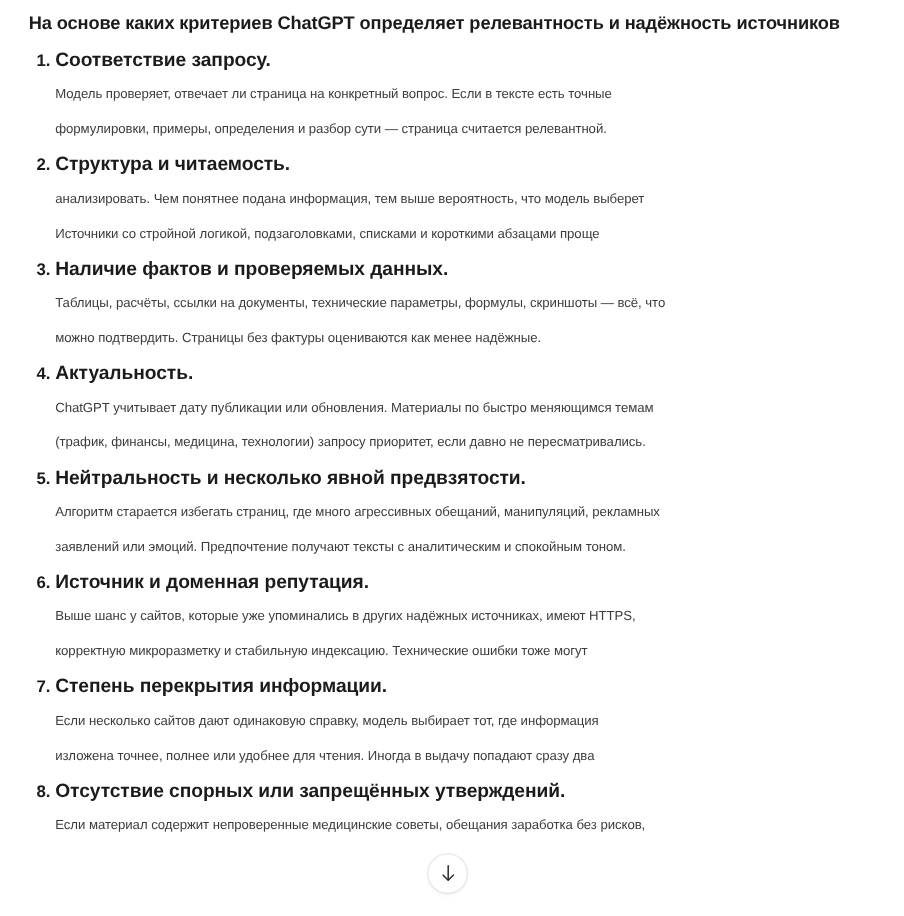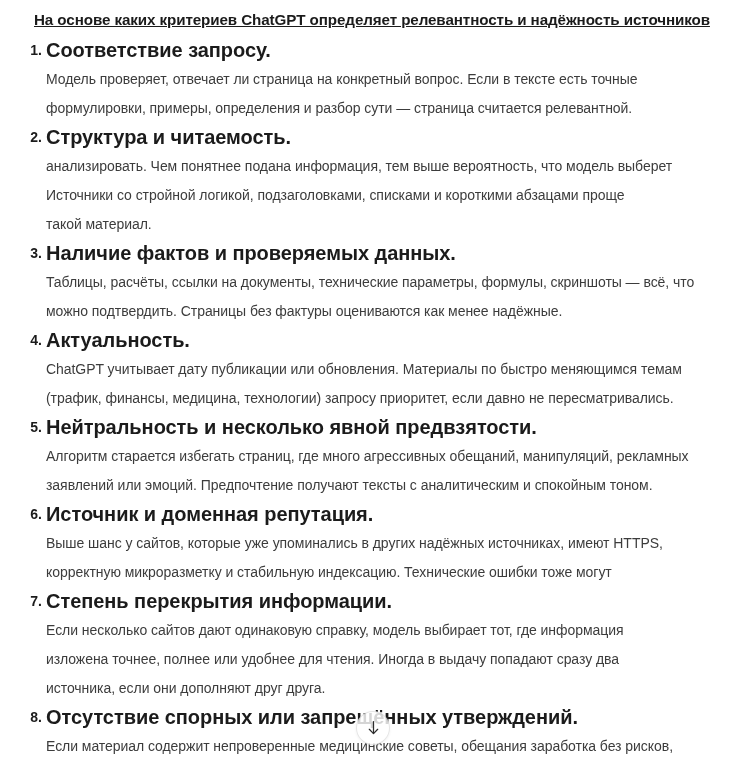--- a/index.html
+++ b/index.html
@@ -23,24 +23,23 @@
     background: #ffffff;
     box-sizing: border-box;
     padding: 6px 14px 0 18px;
   }
 
   .answer-title {
     font-size: 15.2px;
     font-weight: 700;
     color: #1b1b1b;
     line-height: 28px;
-    margin: 0 0 2px 16px;
+    margin: 0 0 2px 6px;
     letter-spacing: -0.1px;
     white-space: nowrap;
-    text-decoration: underline;
   }
 
   ol.criteria-list {
     list-style: none;
     margin: 0;
     padding: 0;
     counter-reset: crit;
   }
 
   li.criteria-item {
@@ -56,30 +55,30 @@
     top: 0;
     width: 18px;
     text-align: right;
     font-size: 14px;
     font-weight: 700;
     color: #1b1b1b;
     line-height: 29px;
   }
 
   .item-heading {
-    font-size: 20px;
+    font-size: 16px;
     font-weight: 700;
     color: #1b1b1b;
     line-height: 29px;
     letter-spacing: -0.05px;
     white-space: nowrap;
   }
 
   .item-body {
-    font-size: 14px;
+    font-size: 11px;
     font-weight: 400;
     color: #3c3c3c;
     line-height: 29px;
     letter-spacing: -0.05px;
     max-width: 690px;
   }
 
   .item-body .ln {
     display: block;
     white-space: nowrap;
@@ -123,21 +122,20 @@
         <span class="ln">формулировки, примеры, определения и разбор сути — страница считается релевантной.</span>
       </div>
     </li>
 
     <li class="criteria-item">
       <span class="item-number">2.</span>
       <div class="item-heading">Структура и читаемость.</div>
       <div class="item-body">
         <span class="ln">анализировать. Чем понятнее подана информация, тем выше вероятность, что модель выберет</span>
         <span class="ln">Источники со стройной логикой, подзаголовками, списками и короткими абзацами проще</span>
-        <span class="ln">такой материал.</span>
       </div>
     </li>
 
     <li class="criteria-item">
       <span class="item-number">3.</span>
       <div class="item-heading">Наличие фактов и проверяемых данных.</div>
       <div class="item-body">
         <span class="ln">Таблицы, расчёты, ссылки на документы, технические параметры, формулы, скриншоты — всё, что</span>
         <span class="ln">можно подтвердить. Страницы без фактуры оцениваются как менее надёжные.</span>
       </div>
@@ -169,21 +167,20 @@
         <span class="ln">корректную микроразметку и стабильную индексацию. Технические ошибки тоже могут</span>
       </div>
     </li>
 
     <li class="criteria-item">
       <span class="item-number">7.</span>
       <div class="item-heading">Степень перекрытия информации.</div>
       <div class="item-body">
         <span class="ln">Если несколько сайтов дают одинаковую справку, модель выбирает тот, где информация</span>
         <span class="ln">изложена точнее, полнее или удобнее для чтения. Иногда в выдачу попадают сразу два</span>
-        <span class="ln">источника, если они дополняют друг друга.</span>
       </div>
     </li>
 
     <li class="criteria-item">
       <span class="item-number">8.</span>
       <div class="item-heading">Отсутствие спорных или запрещённых утверждений.</div>
       <div class="item-body">
         <span class="ln">Если материал содержит непроверенные медицинские советы, обещания заработка без рисков,</span>
 
       </div>

